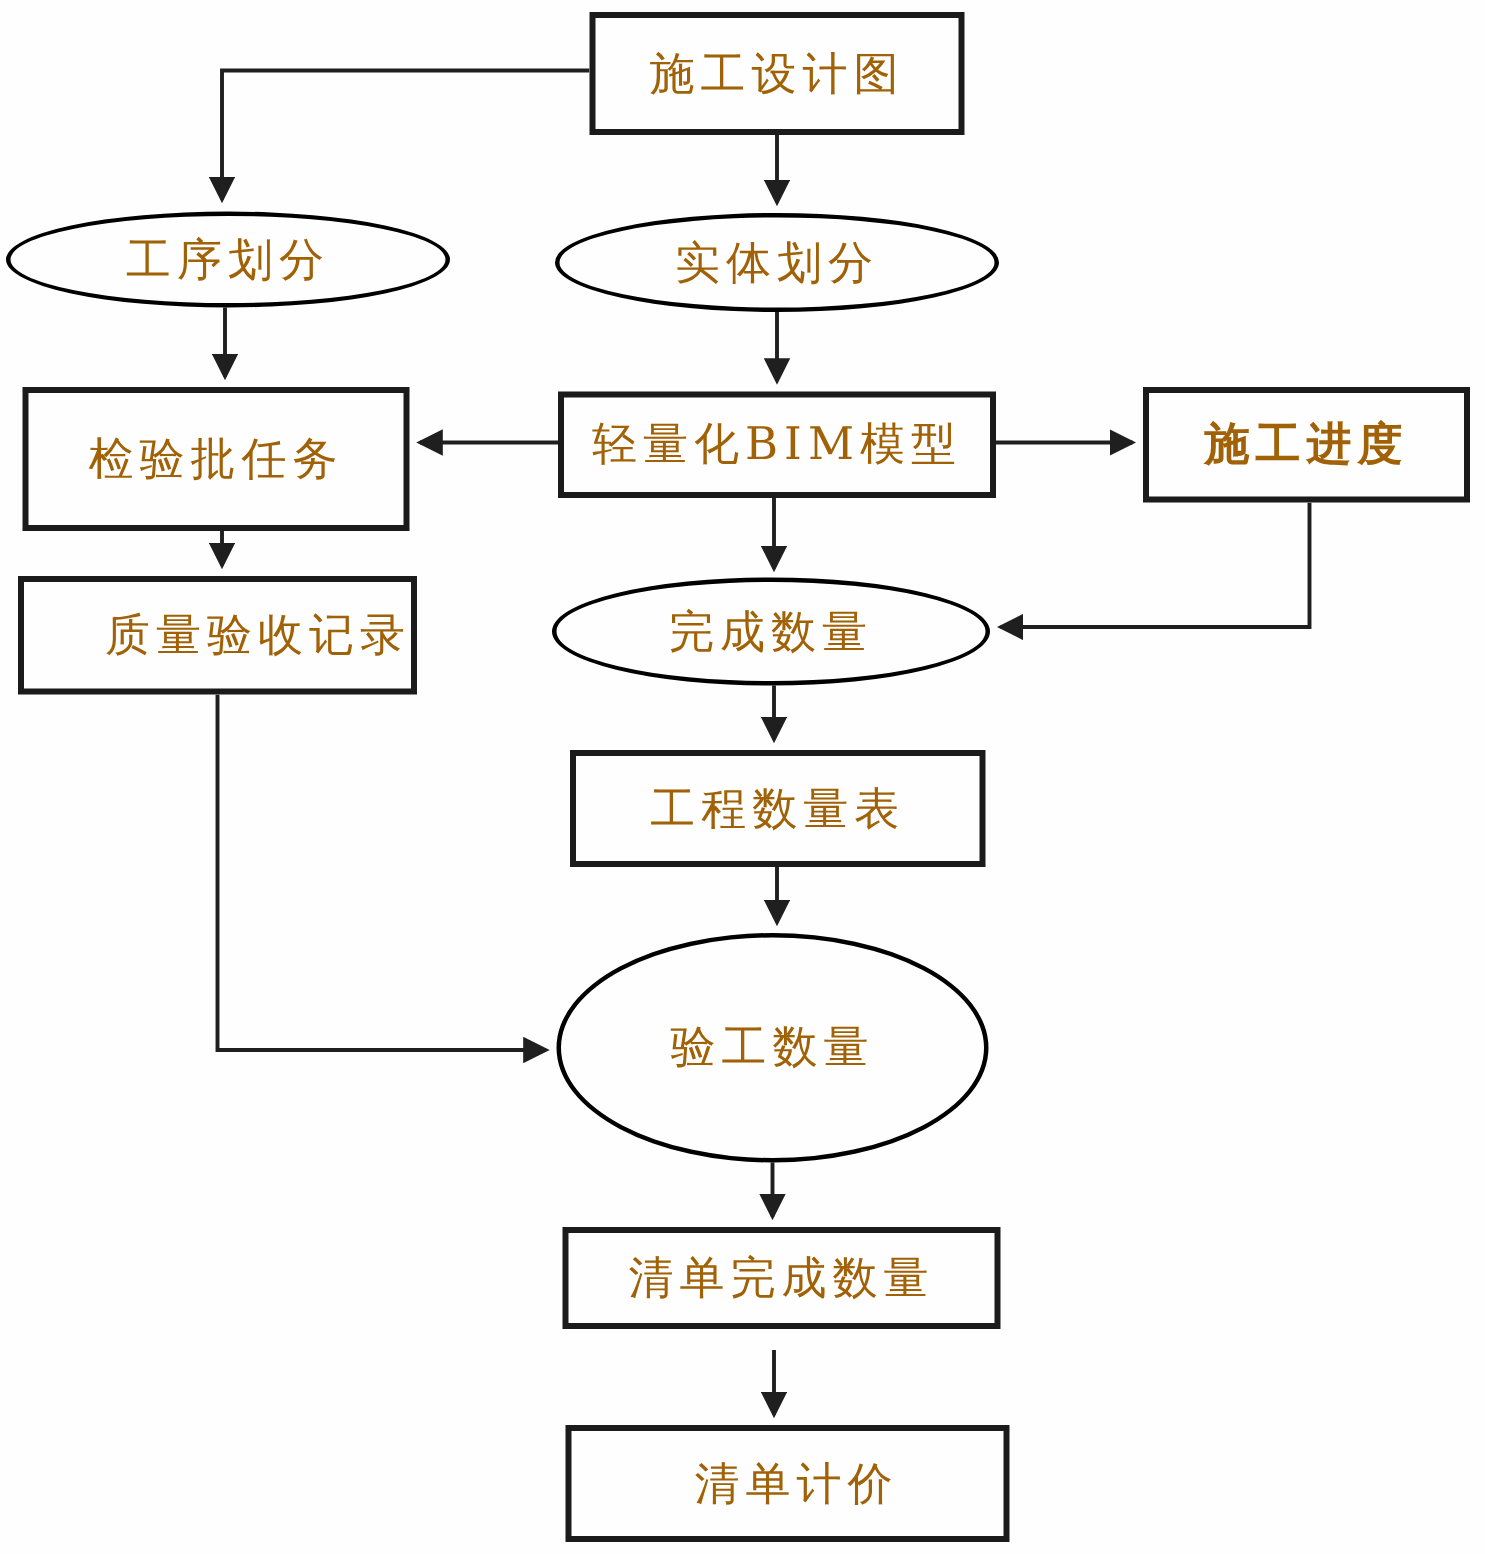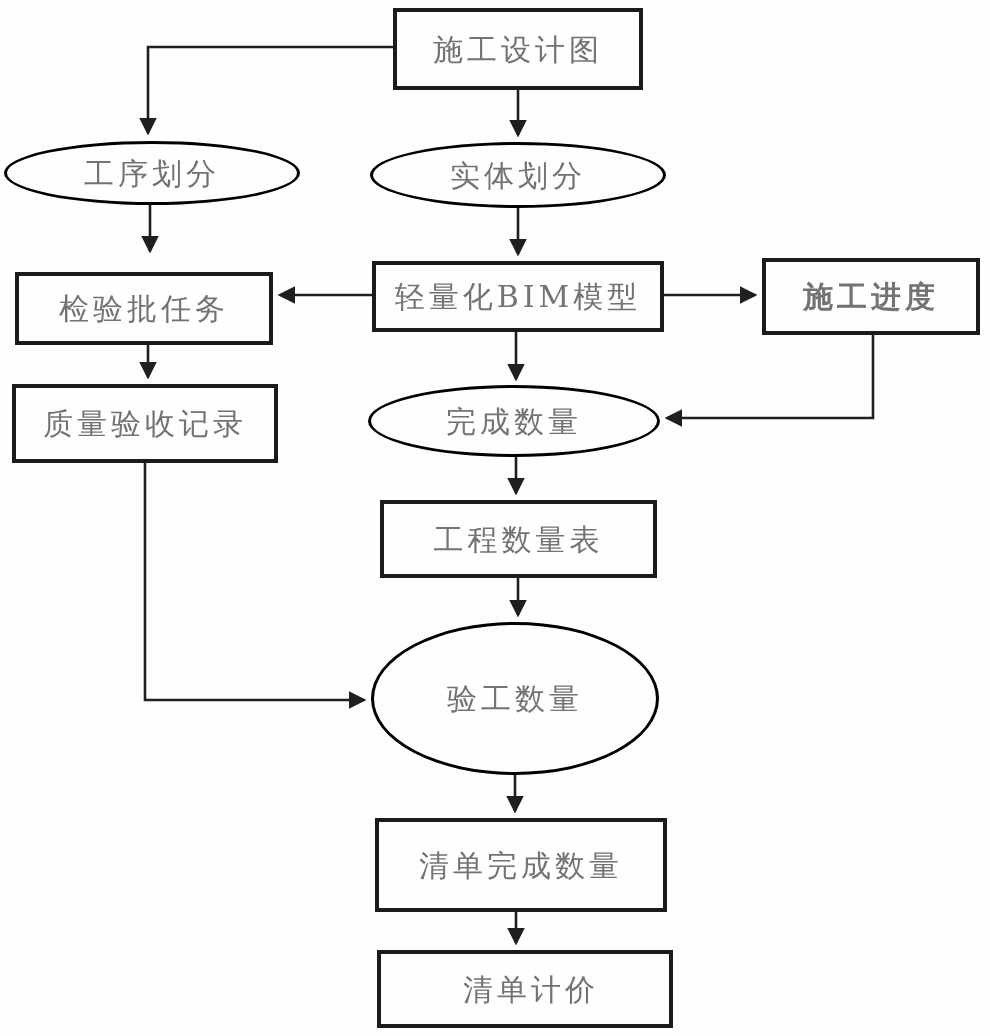--- a/index.html
+++ b/index.html
@@ -22,21 +22,21 @@
     width: 990px;
     height: 1036px;
   }
   .node {
     position: absolute;
     display: flex;
     align-items: center;
     justify-content: center;
     box-sizing: border-box;
     background: #fefefe;
-    color: #737373;
+    color: #a16207;
     font-size: 30px;
     letter-spacing: 4px;
     text-align: center;
     line-height: 1.1;
     white-space: nowrap;
   }
   .rect-node {
     border: 4px solid #1b1b1b;
   }
   .ellipse-node {
@@ -91,46 +91,46 @@
     <span>施工设计图</span>
   </div>
 
   <div class="node ellipse-node" style="left:4px; top:141px; width:296px; height:64px;">
     <span>工序划分</span>
   </div>
   <div class="node ellipse-node" style="left:370px; top:142px; width:296px; height:66px;">
     <span>实体划分</span>
   </div>
 
-  <div class="node rect-node" style="left:15px; top:272px; width:258px; height:73px;">
+  <div class="node rect-node" style="left:15px; top:258px; width:258px; height:96px;">
     <span>检验批任务</span>
   </div>
   <div class="node rect-node" style="left:372px; top:261px; width:292px; height:71px;">
     <span>轻量化BIM模型</span>
   </div>
   <div class="node rect-node" style="left:762px; top:258px; width:218px; height:77px;font-weight:bold;">
     <span>施工进度</span>
   </div>
 
-  <div class="node rect-node" style="left:12px; top:384px; width:266px; height:79px;">
+  <div class="node rect-node" style="left:12px; top:384px; width:266px; height:79px;justify-content:flex-end;">
     <span>质量验收记录</span>
   </div>
   <div class="node ellipse-node" style="left:368px; top:385px; width:292px; height:72px;">
     <span>完成数量</span>
   </div>
 
   <div class="node rect-node" style="left:380px; top:500px; width:277px; height:78px;">
     <span>工程数量表</span>
   </div>
 
   <div class="node ellipse-node" style="left:371px; top:622px; width:288px; height:153px;">
     <span>验工数量</span>
   </div>
 
-  <div class="node rect-node" style="left:375px; top:818px; width:292px; height:94px;">
+  <div class="node rect-node" style="left:375px; top:818px; width:292px; height:68px;">
     <span>清单完成数量</span>
   </div>
 
   <div class="node rect-node" style="left:377px; top:950px; width:296px; height:78px;padding-left:12px;">
     <span>清单计价</span>
   </div>
 
 </div>
 
 </body></html>

